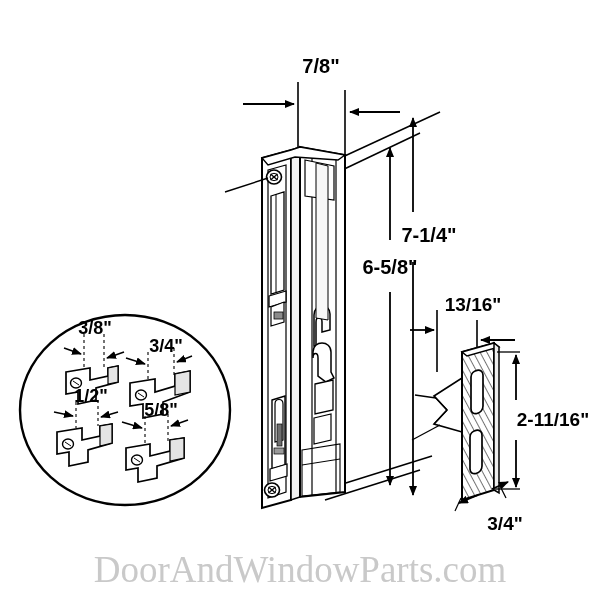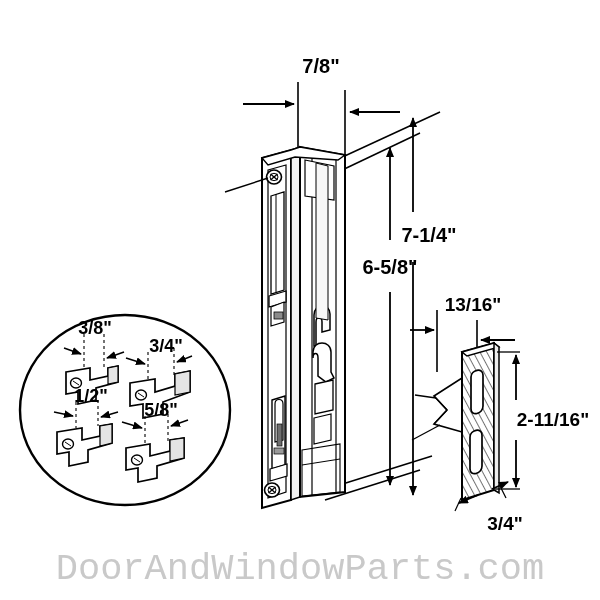--- a/index.html
+++ b/index.html
@@ -14,21 +14,21 @@
   .dimtext{
     font-family:"Liberation Sans", sans-serif;
     font-weight:bold;
     fill:#000000;
   }
   .wm{
     position:absolute;
     left:0; top:548px;
     width:600px;
     text-align:center;
-    font-family:Liberation Mono, monospace;
+    font-family:Liberation Serif, serif;
     font-size:37px;
     color:#c9c9c9;
     letter-spacing:0px;
     white-space:nowrap;
     user-select:none;
   }
 </style>
 </head>
 <body>
 

